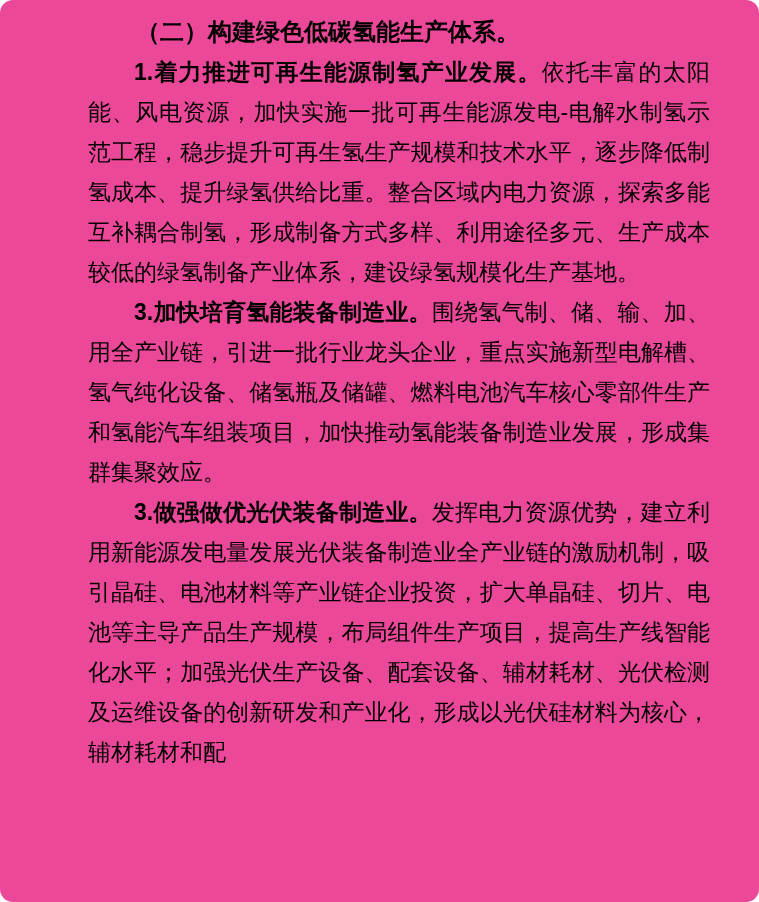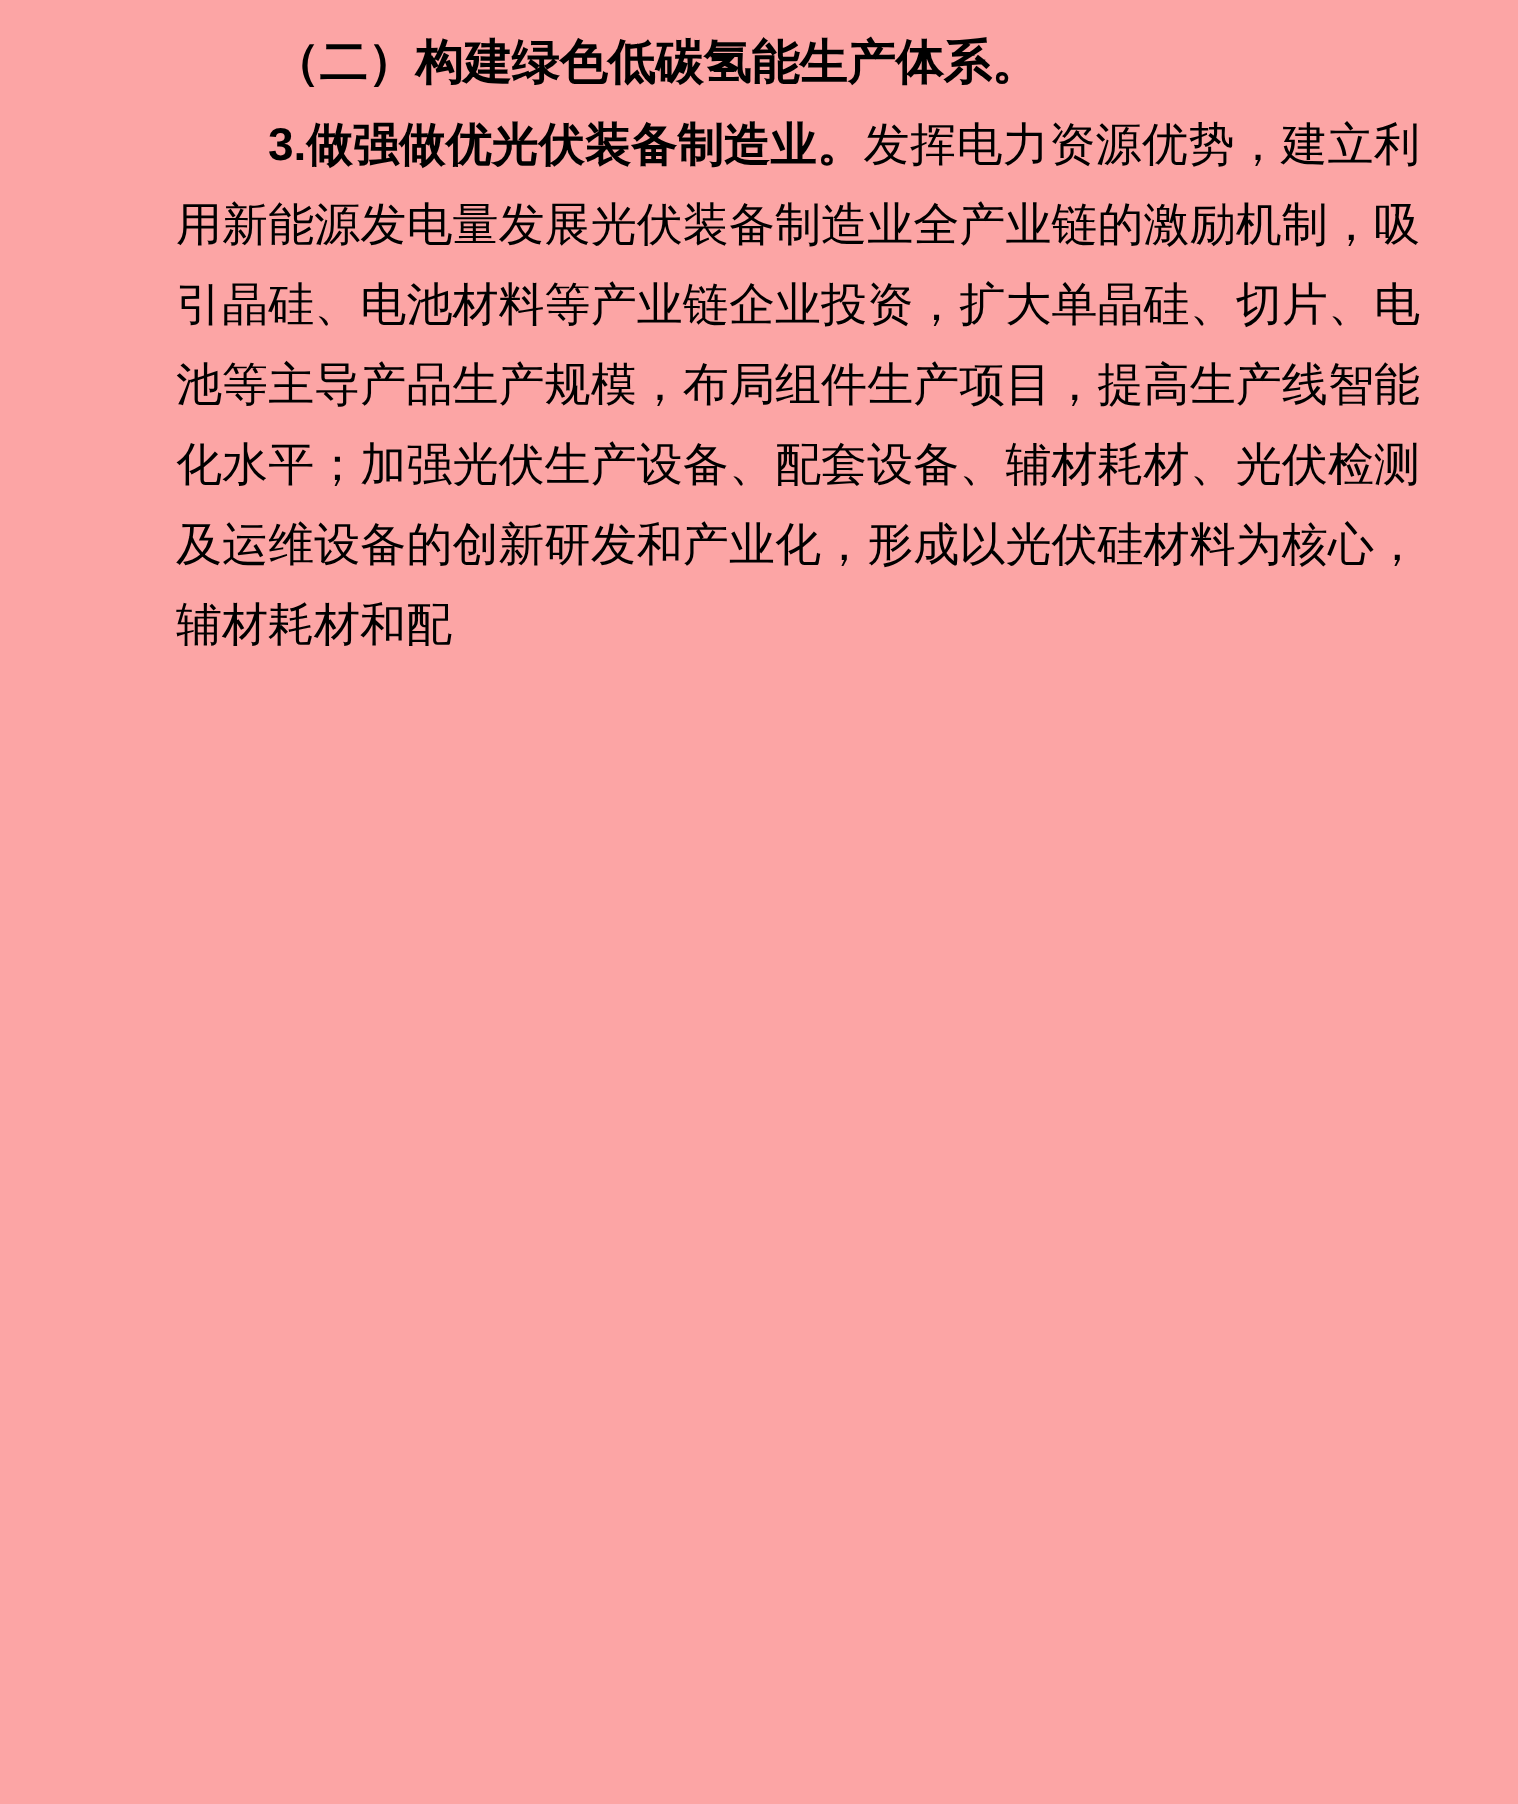--- a/index.html
+++ b/index.html
@@ -5,27 +5,28 @@
   html, body {
     margin: 0;
     padding: 0;
     background: #ffffff;
   }
   .page {
     position: relative;
     width: 759px;
     height: 902px;
     box-sizing: border-box;
-    background: #fca5a5;
+    background: #ec4899;
     color: #000000;
     padding: 12px 49px 18px 88px;
     overflow: hidden;
     font-family: "Liberation Sans", "DejaVu Sans", sans-serif;
     font-size: 23px;
     line-height: 40px;
+    border-radius: 13px;
   }
   .heading {
     margin: 0;
     font-size: 24px;
     font-weight: bold;
     text-indent: 2em;
     line-height: 40px;
     white-space: nowrap;
   }
   .para {
@@ -38,18 +39,20 @@
     font-weight: bold;
   }
 </style>
 </head>
 <body>
 
 <div class="page">
 
   <h2 class="heading">（二）构建绿色低碳氢能生产体系。</h2>
 
+  <p class="para"><span class="lead">1.着力推进可再生能源制氢产业发展。</span><span>依托丰富的太阳能、风电资源，加快实施一批可再生能源发电-电解水制氢示范工程，稳步提升可再生氢生产规模和技术水平，逐步降低制氢成本、提升绿氢供给比重。整合区域内电力资源，探索多能互补耦合制氢，形成制备方式多样、利用途径多元、生产成本较低的绿氢制备产业体系，建设绿氢规模化生产基地。</span></p>
 
 
+  <p class="para"><span class="lead">3.加快培育氢能装备制造业。</span><span>围绕氢气制、储、输、加、用全产业链，引进一批行业龙头企业，重点实施新型电解槽、氢气纯化设备、储氢瓶及储罐、燃料电池汽车核心零部件生产和氢能汽车组装项目，加快推动氢能装备制造业发展，形成集群集聚效应。</span></p>
 
   <p class="para"><span class="lead">3.做强做优光伏装备制造业。</span><span>发挥电力资源优势，建立利用新能源发电量发展光伏装备制造业全产业链的激励机制，吸引晶硅、电池材料等产业链企业投资，扩大单晶硅、切片、电池等主导产品生产规模，布局组件生产项目，提高生产线智能化水平；加强光伏生产设备、配套设备、辅材耗材、光伏检测及运维设备的创新研发和产业化，形成以光伏硅材料为核心，辅材耗材和配</span></p>
 
 </div>
 
 </body></html>

